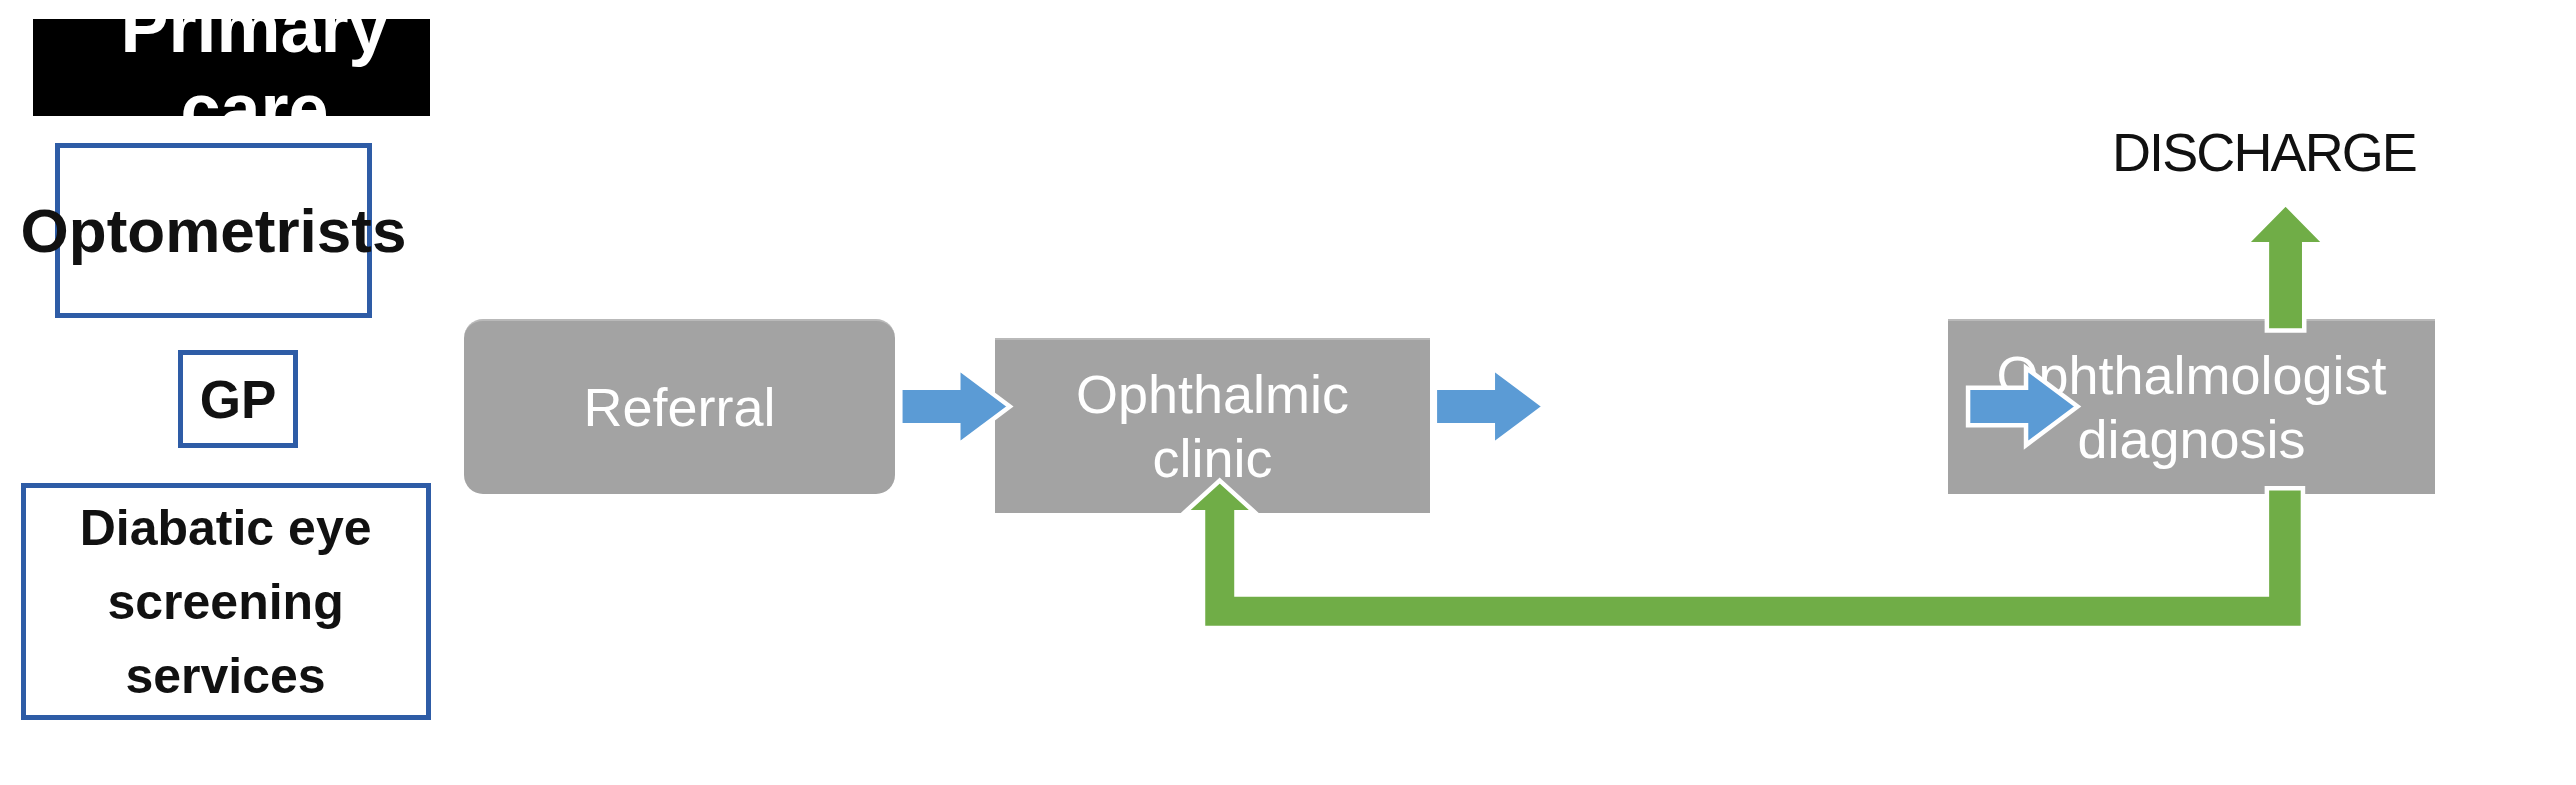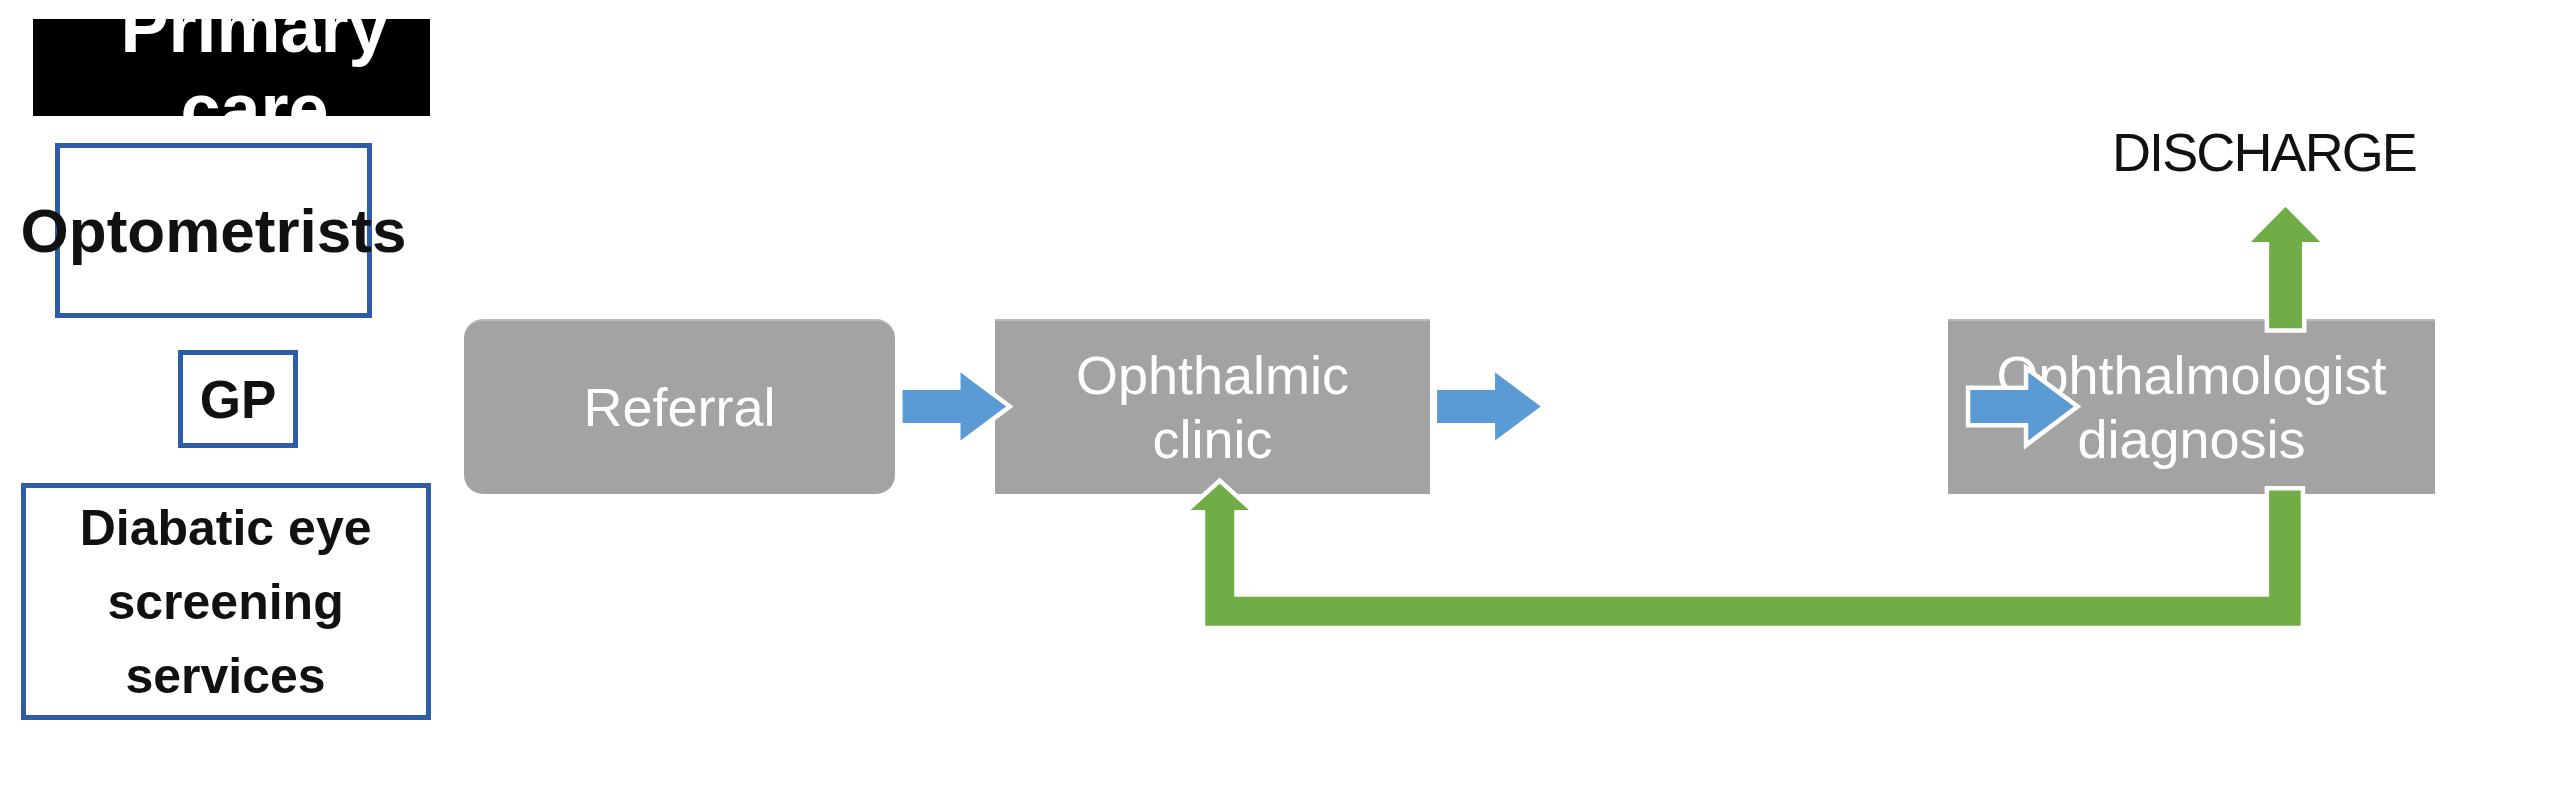--- a/index.html
+++ b/index.html
@@ -44,21 +44,21 @@
   
   .flow-box {
     top: 319px; height: 175px;
     background: var(--box-gray, #a3a3a3);
     border-top: 2.6px solid #b9b9b9;
     color: var(--box-text-white, #ffffff);
     font-size: 54px; font-weight: 400;
     line-height: 1.18;
   }
   .flow-referral       { left: 464px;  width: 431px; border-radius: 19px; }
-  .flow-clinic         { left: 995px; width: 435px; }
+  .flow-clinic         { left: 995px; width: 435px; margin-top: 19px; }
   .flow-clinic .inner  { max-width: 322px; }
   .flow-investigations { left: 1528px; width: 435px; }
   .flow-diagnosis      { left: 1948px; width: 487px; }
   .flow-diagnosis .inner { max-width: 451px; }
 
   
   .caps-label {
     position: absolute;
     color: var(--label-black, #111111);
     text-align: center;

